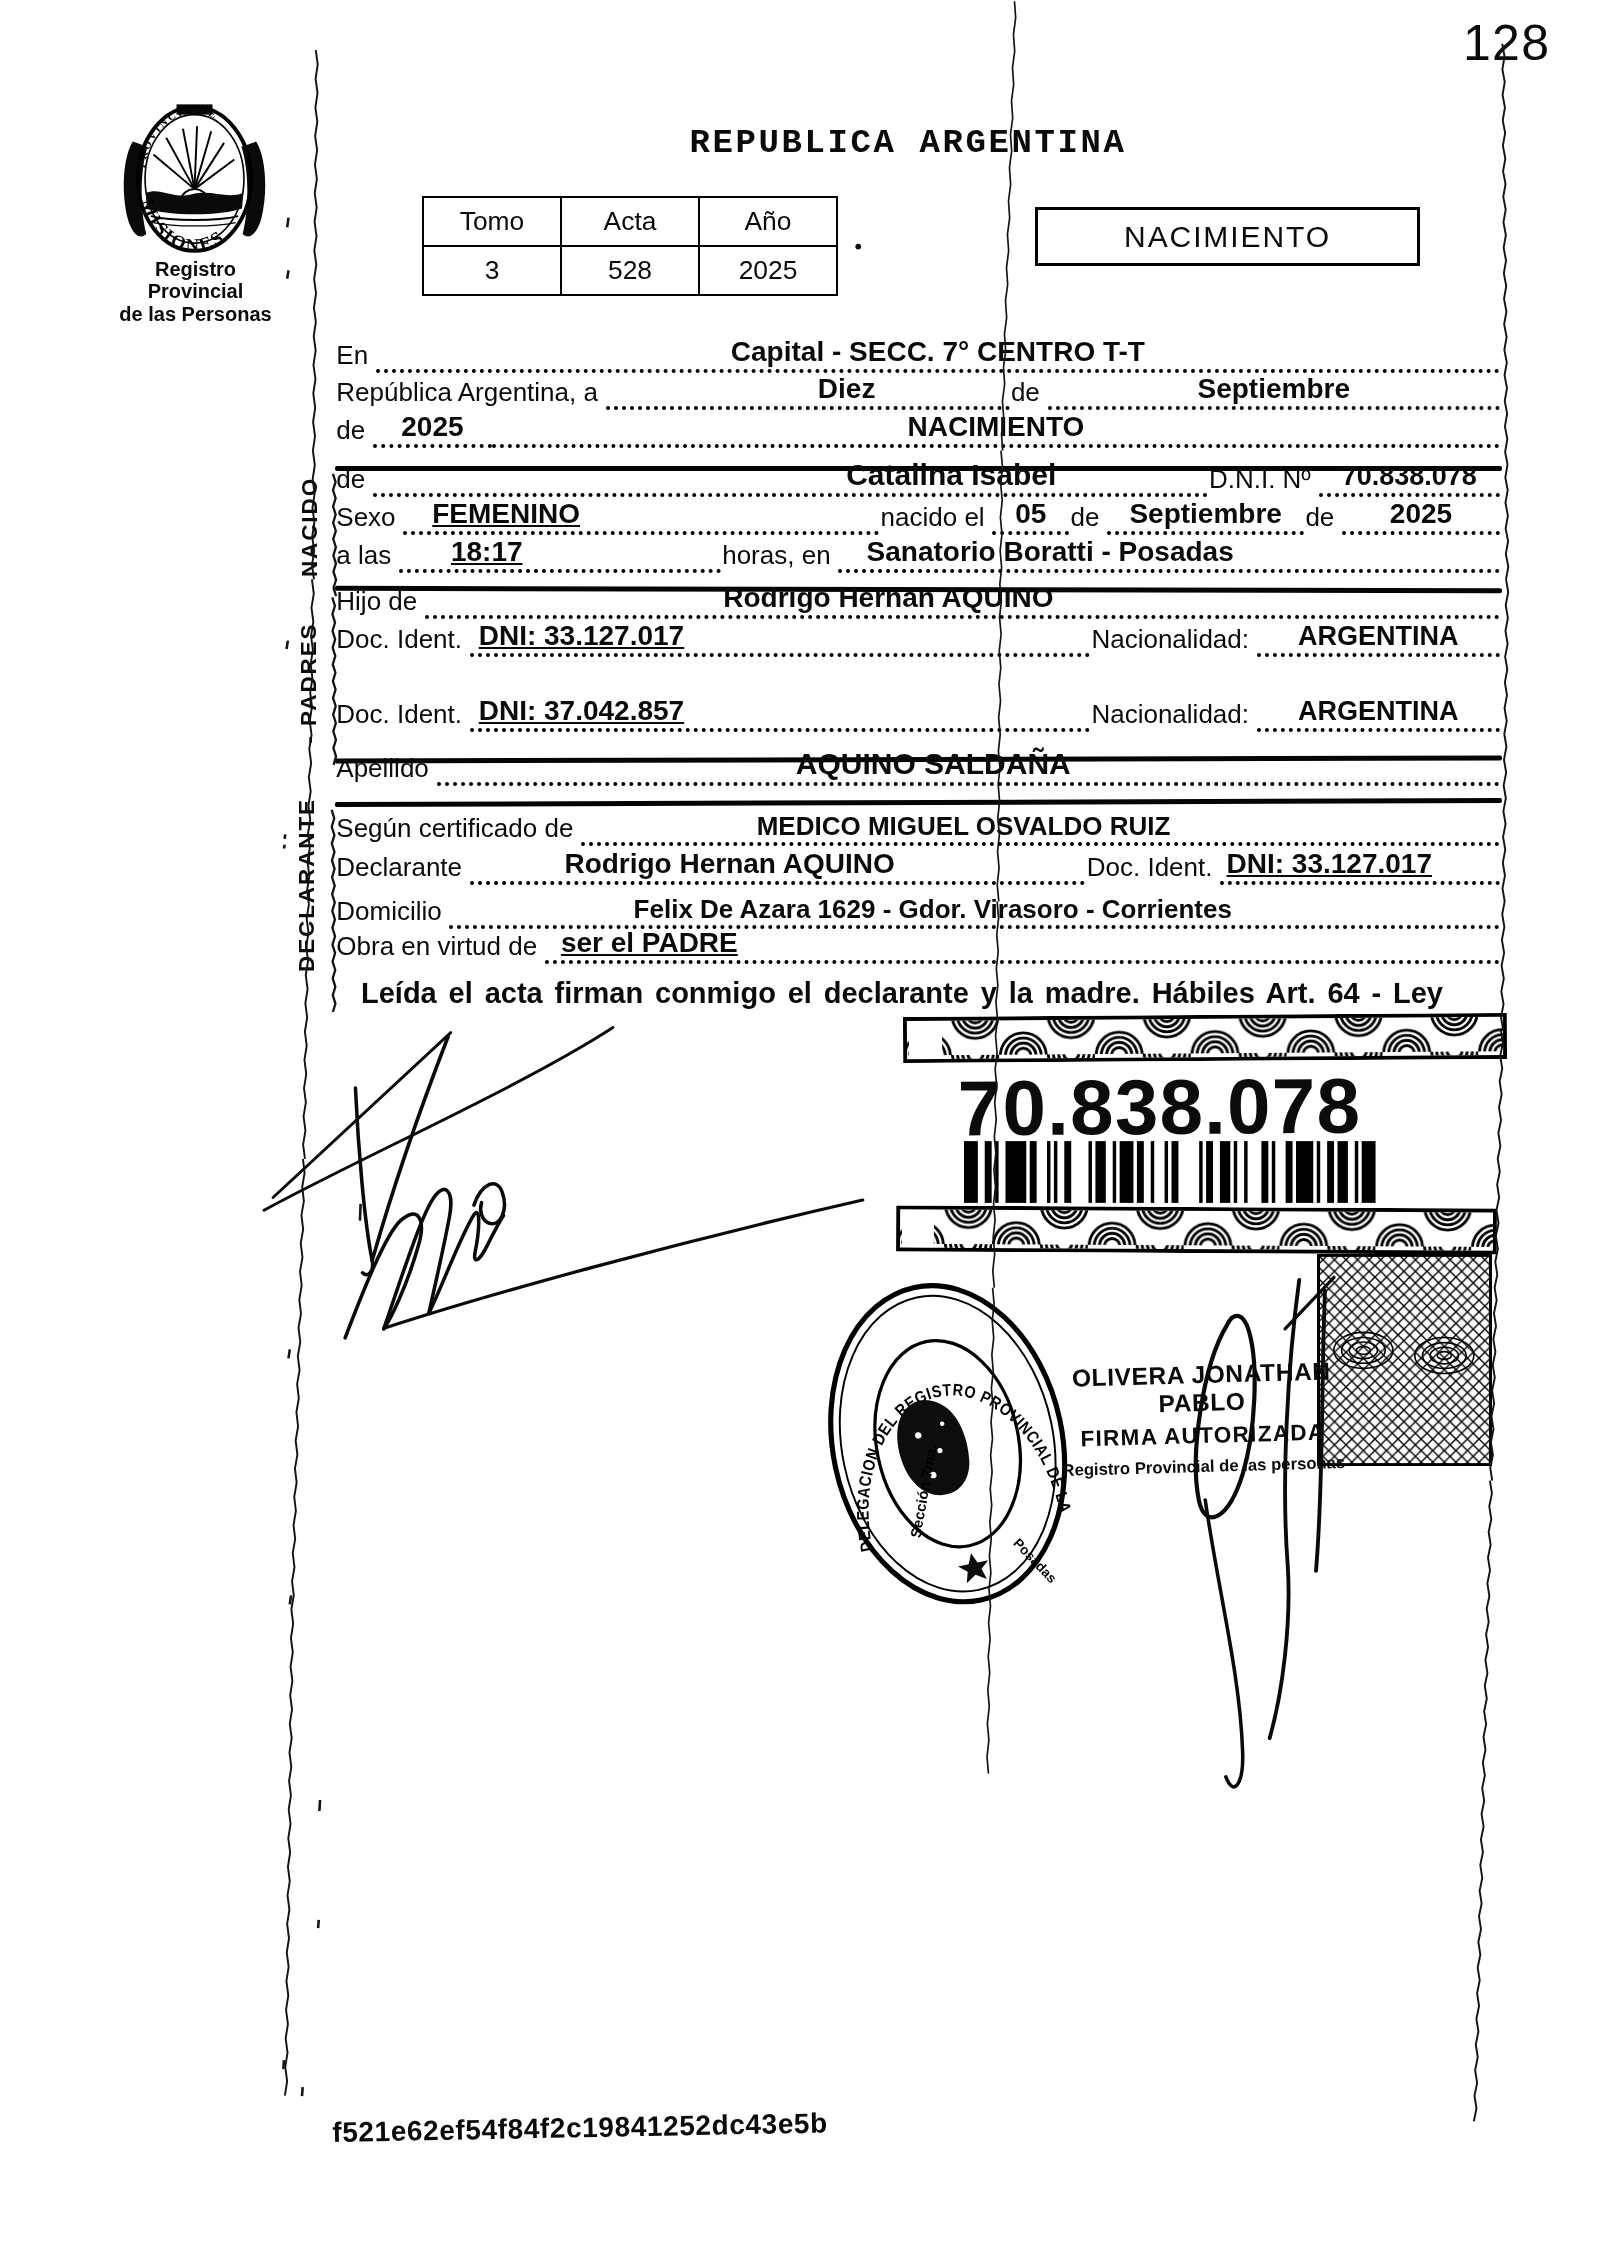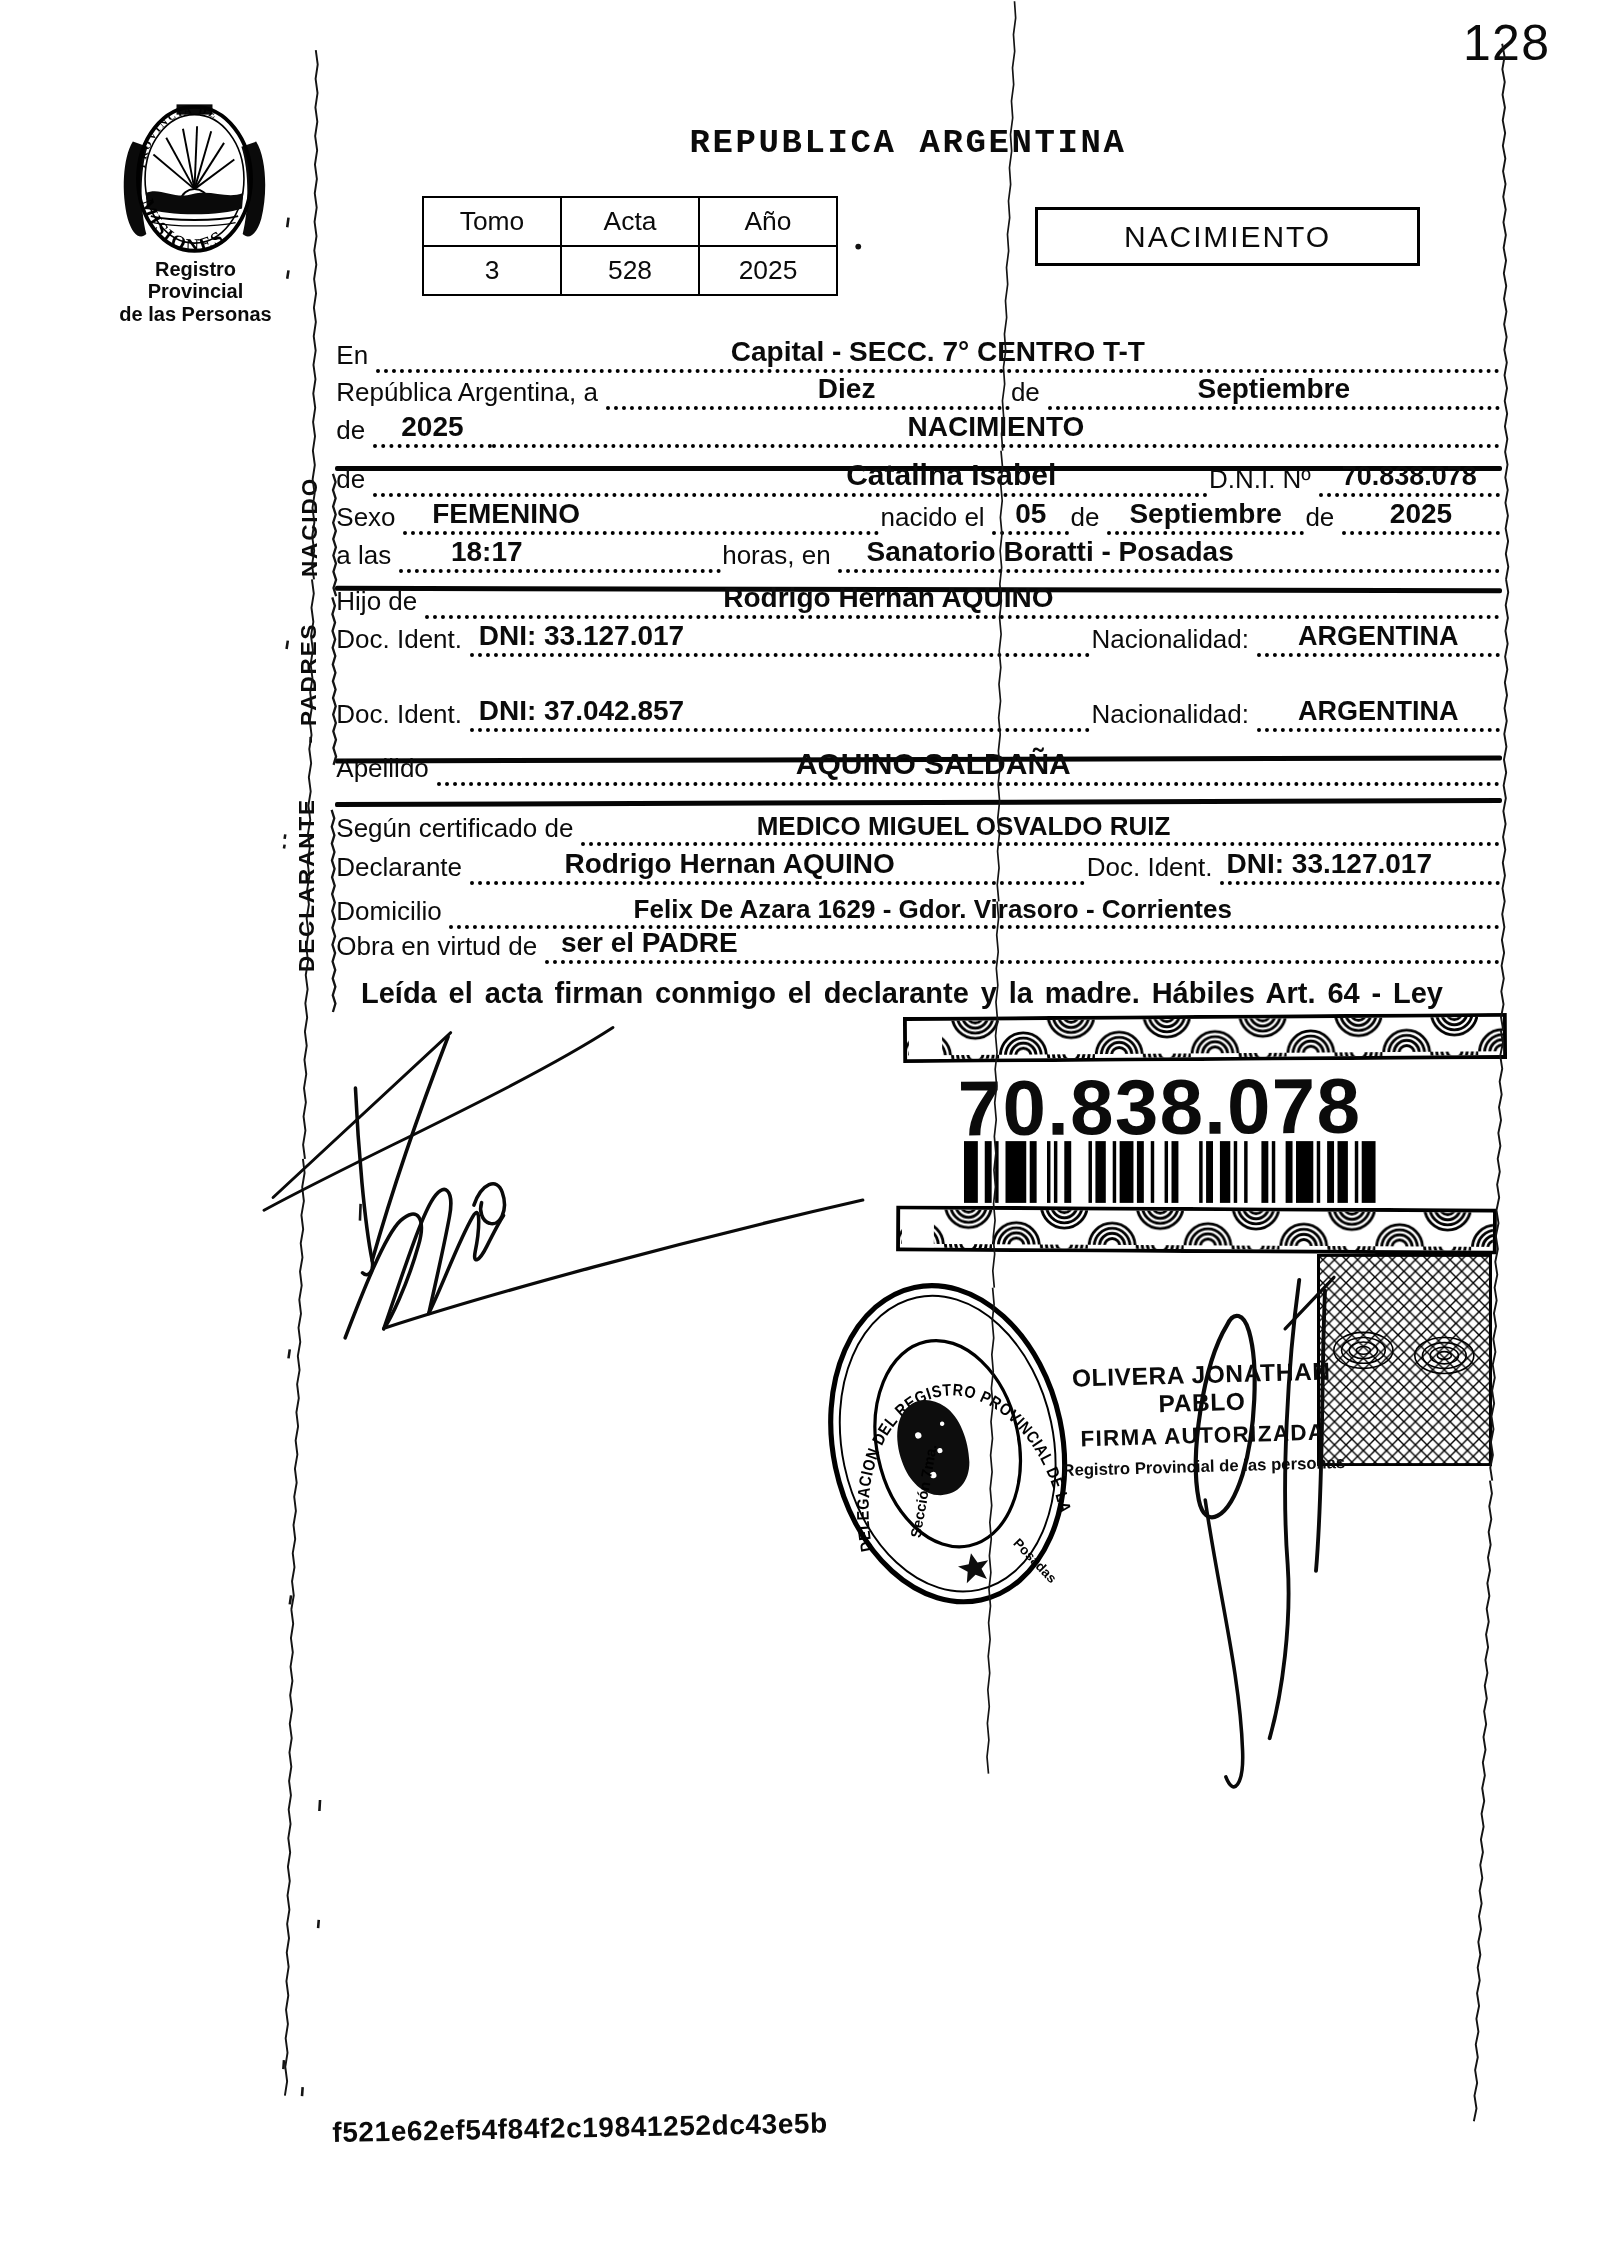--- a/index.html
+++ b/index.html
@@ -15,21 +15,21 @@
   table.reg{border:1.9px solid #000;}
   #nac-box{left:1035px;top:207px;width:379px;height:53px;border:3.9px solid #000;
            display:flex;align-items:center;justify-content:center;font-size:30px;letter-spacing:1.9px;}
   
   #seal-caption{left:111px;top:258px;width:169px;text-align:center;font-weight:bold;font-size:20px;line-height:1.12;}
   
   .row{position:absolute;left:335px;width:1165px;height:37px;display:flex;align-items:flex-end;}
   .lab{font-size:26px;line-height:1;white-space:pre;padding:0 7.7px 5.2px 1.3px;}
   .fill{flex:1 1 0;align-self:stretch;border-bottom:4.5px dotted #000;
         display:flex;align-items:flex-end;justify-content:center;min-width:26px;}
-  .fill.left{justify-content:flex-start;}
+  .fill.left{justify-content:flex-start;text-decoration:underline;}
   .val{font-weight:bold;font-size:28px;line-height:1;white-space:nowrap;padding-bottom:3.2px;position:relative;}
   .val.sm{font-size:26px;}
   .sep{position:absolute;left:335px;width:1167px;height:5.2px;background:#050505;border-radius:1.9px;}
   .side-label{position:absolute;font-weight:bold;font-size:22.5px;letter-spacing:1.9px;text-align:center;transform:rotate(-90deg);}
   #closing{left:361px;top:976px;width:1082px;font-weight:bold;font-size:29px;line-height:1.18;}
   #closing .j{text-align:justify;text-align-last:justify;}
   
   #big-number{left:934px;top:1062px;width:451px;text-align:center;font-weight:bold;font-size:78px;letter-spacing:1.3px;transform:rotate(-0.4deg);}
   
   #auth{left:1048px;top:1361px;width:309px;text-align:center;transform:rotate(-1.6deg);font-weight:bold;}

